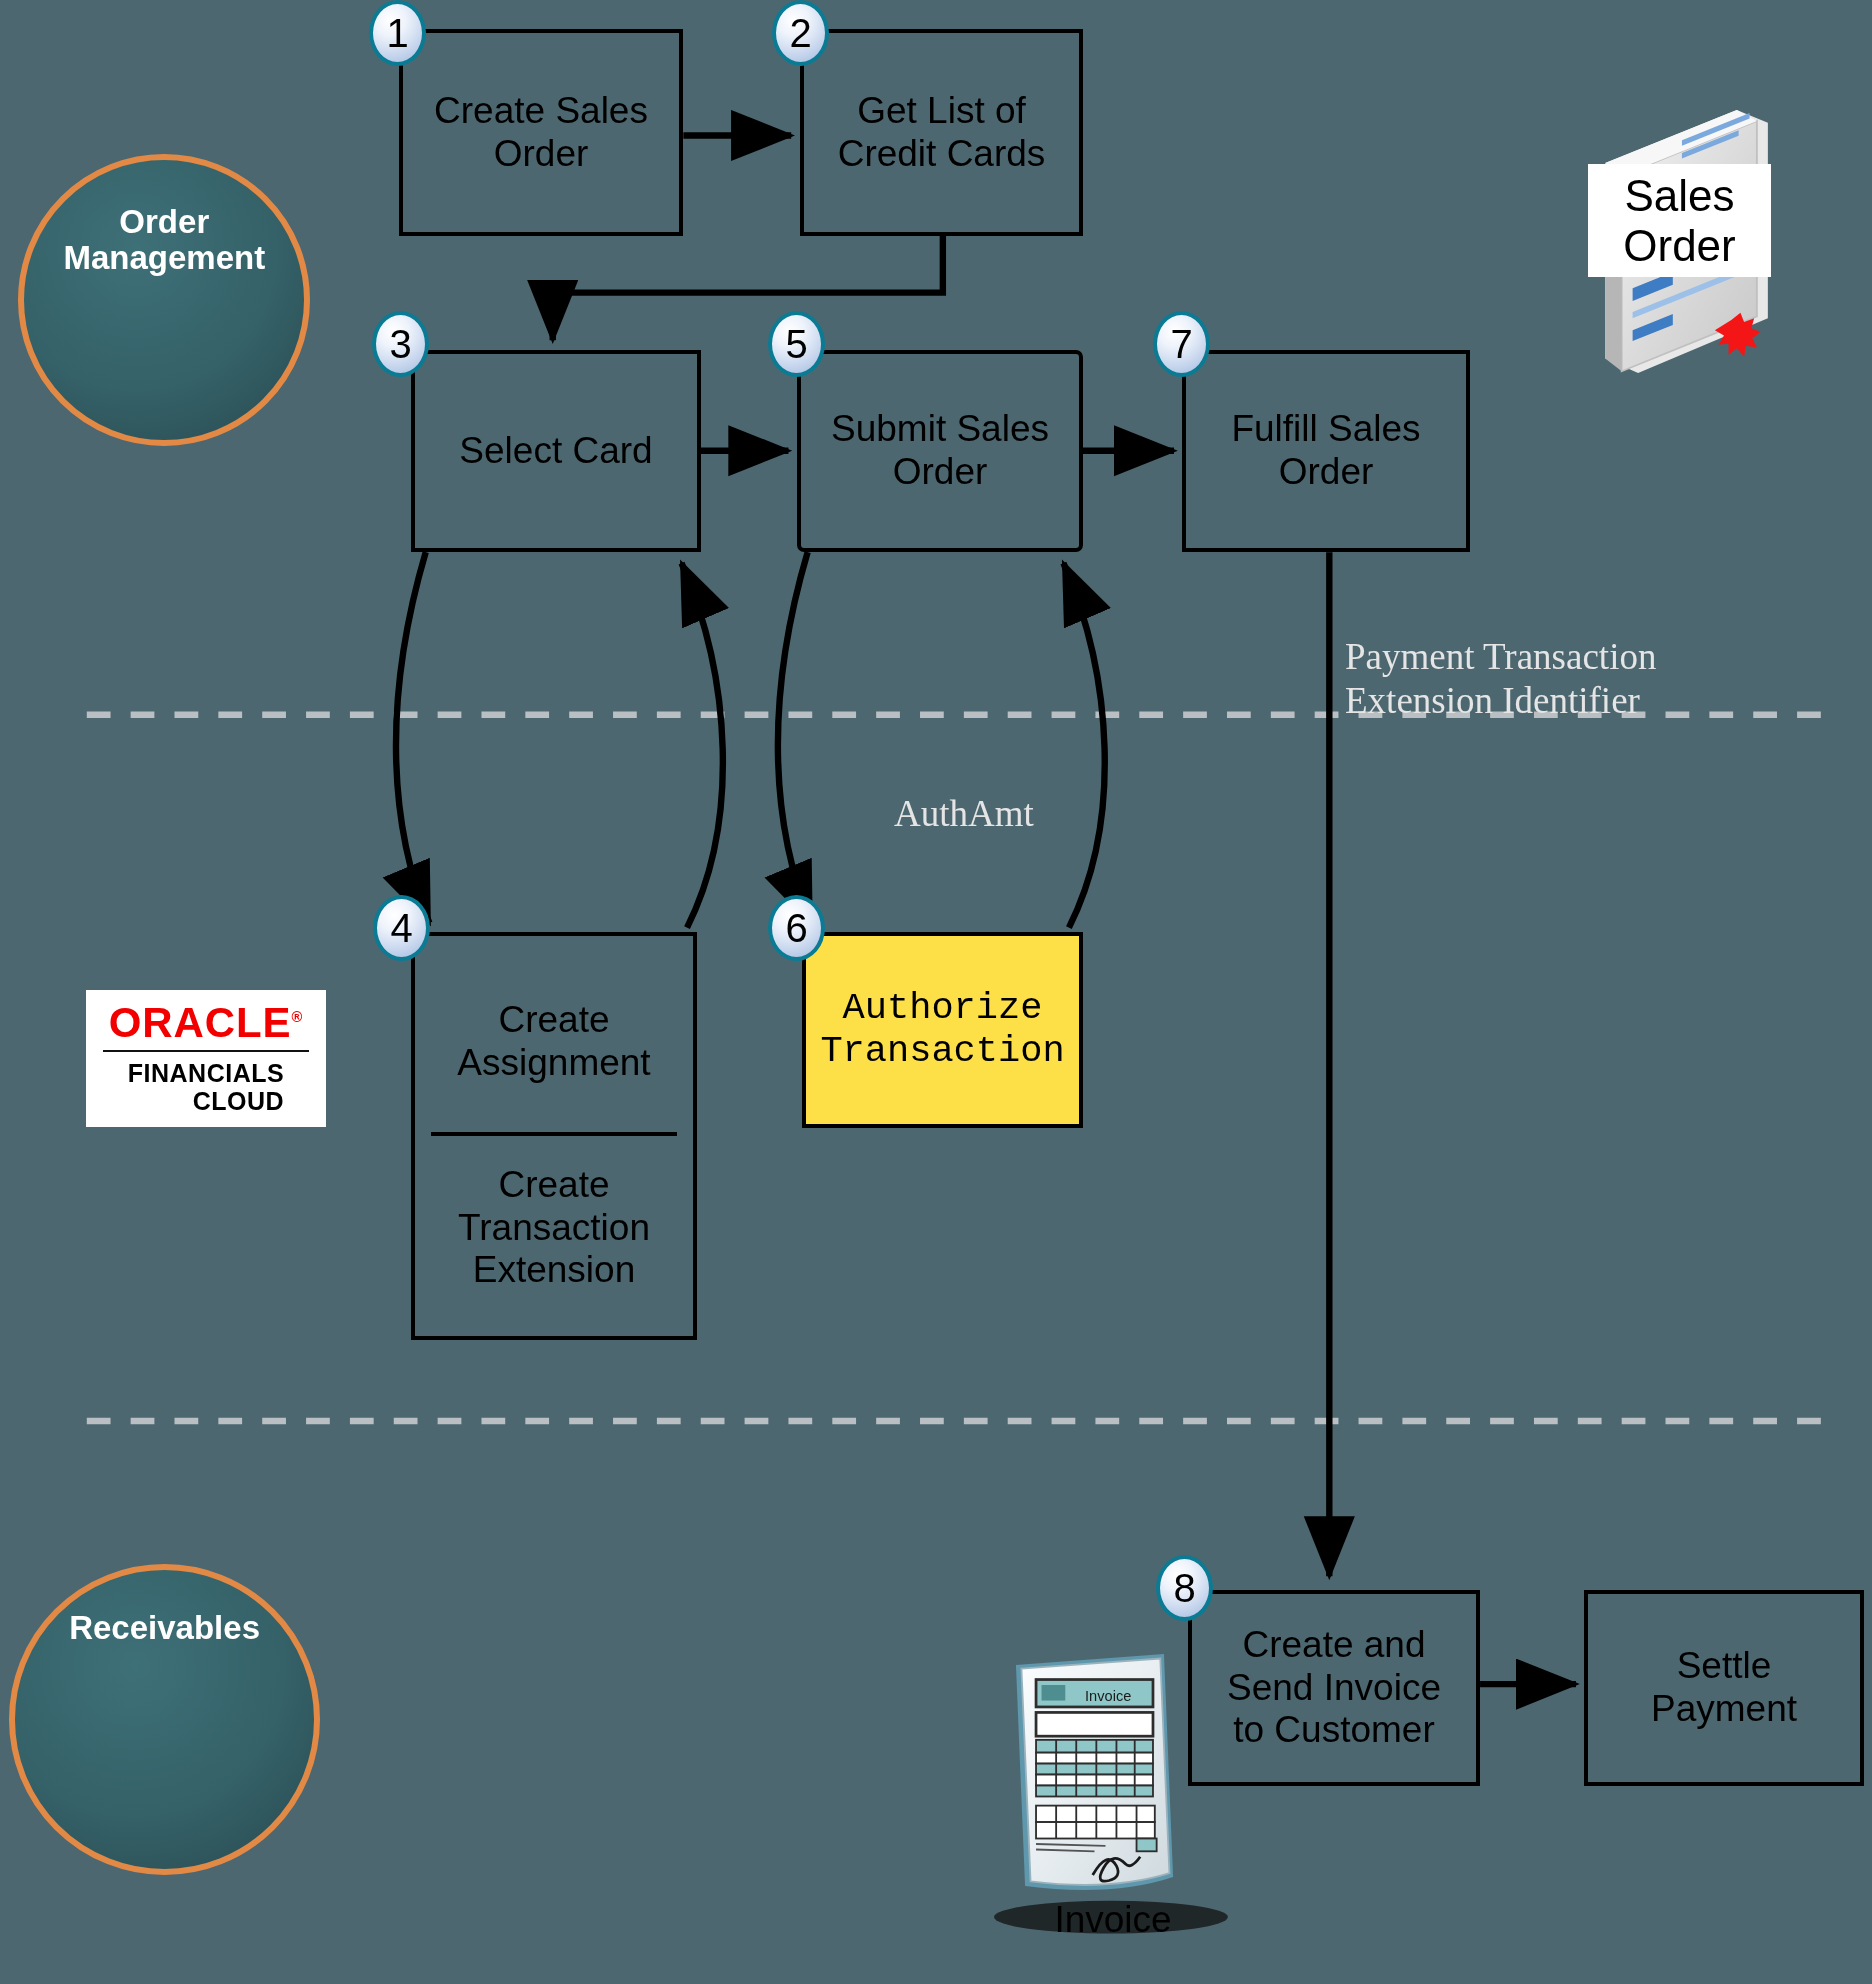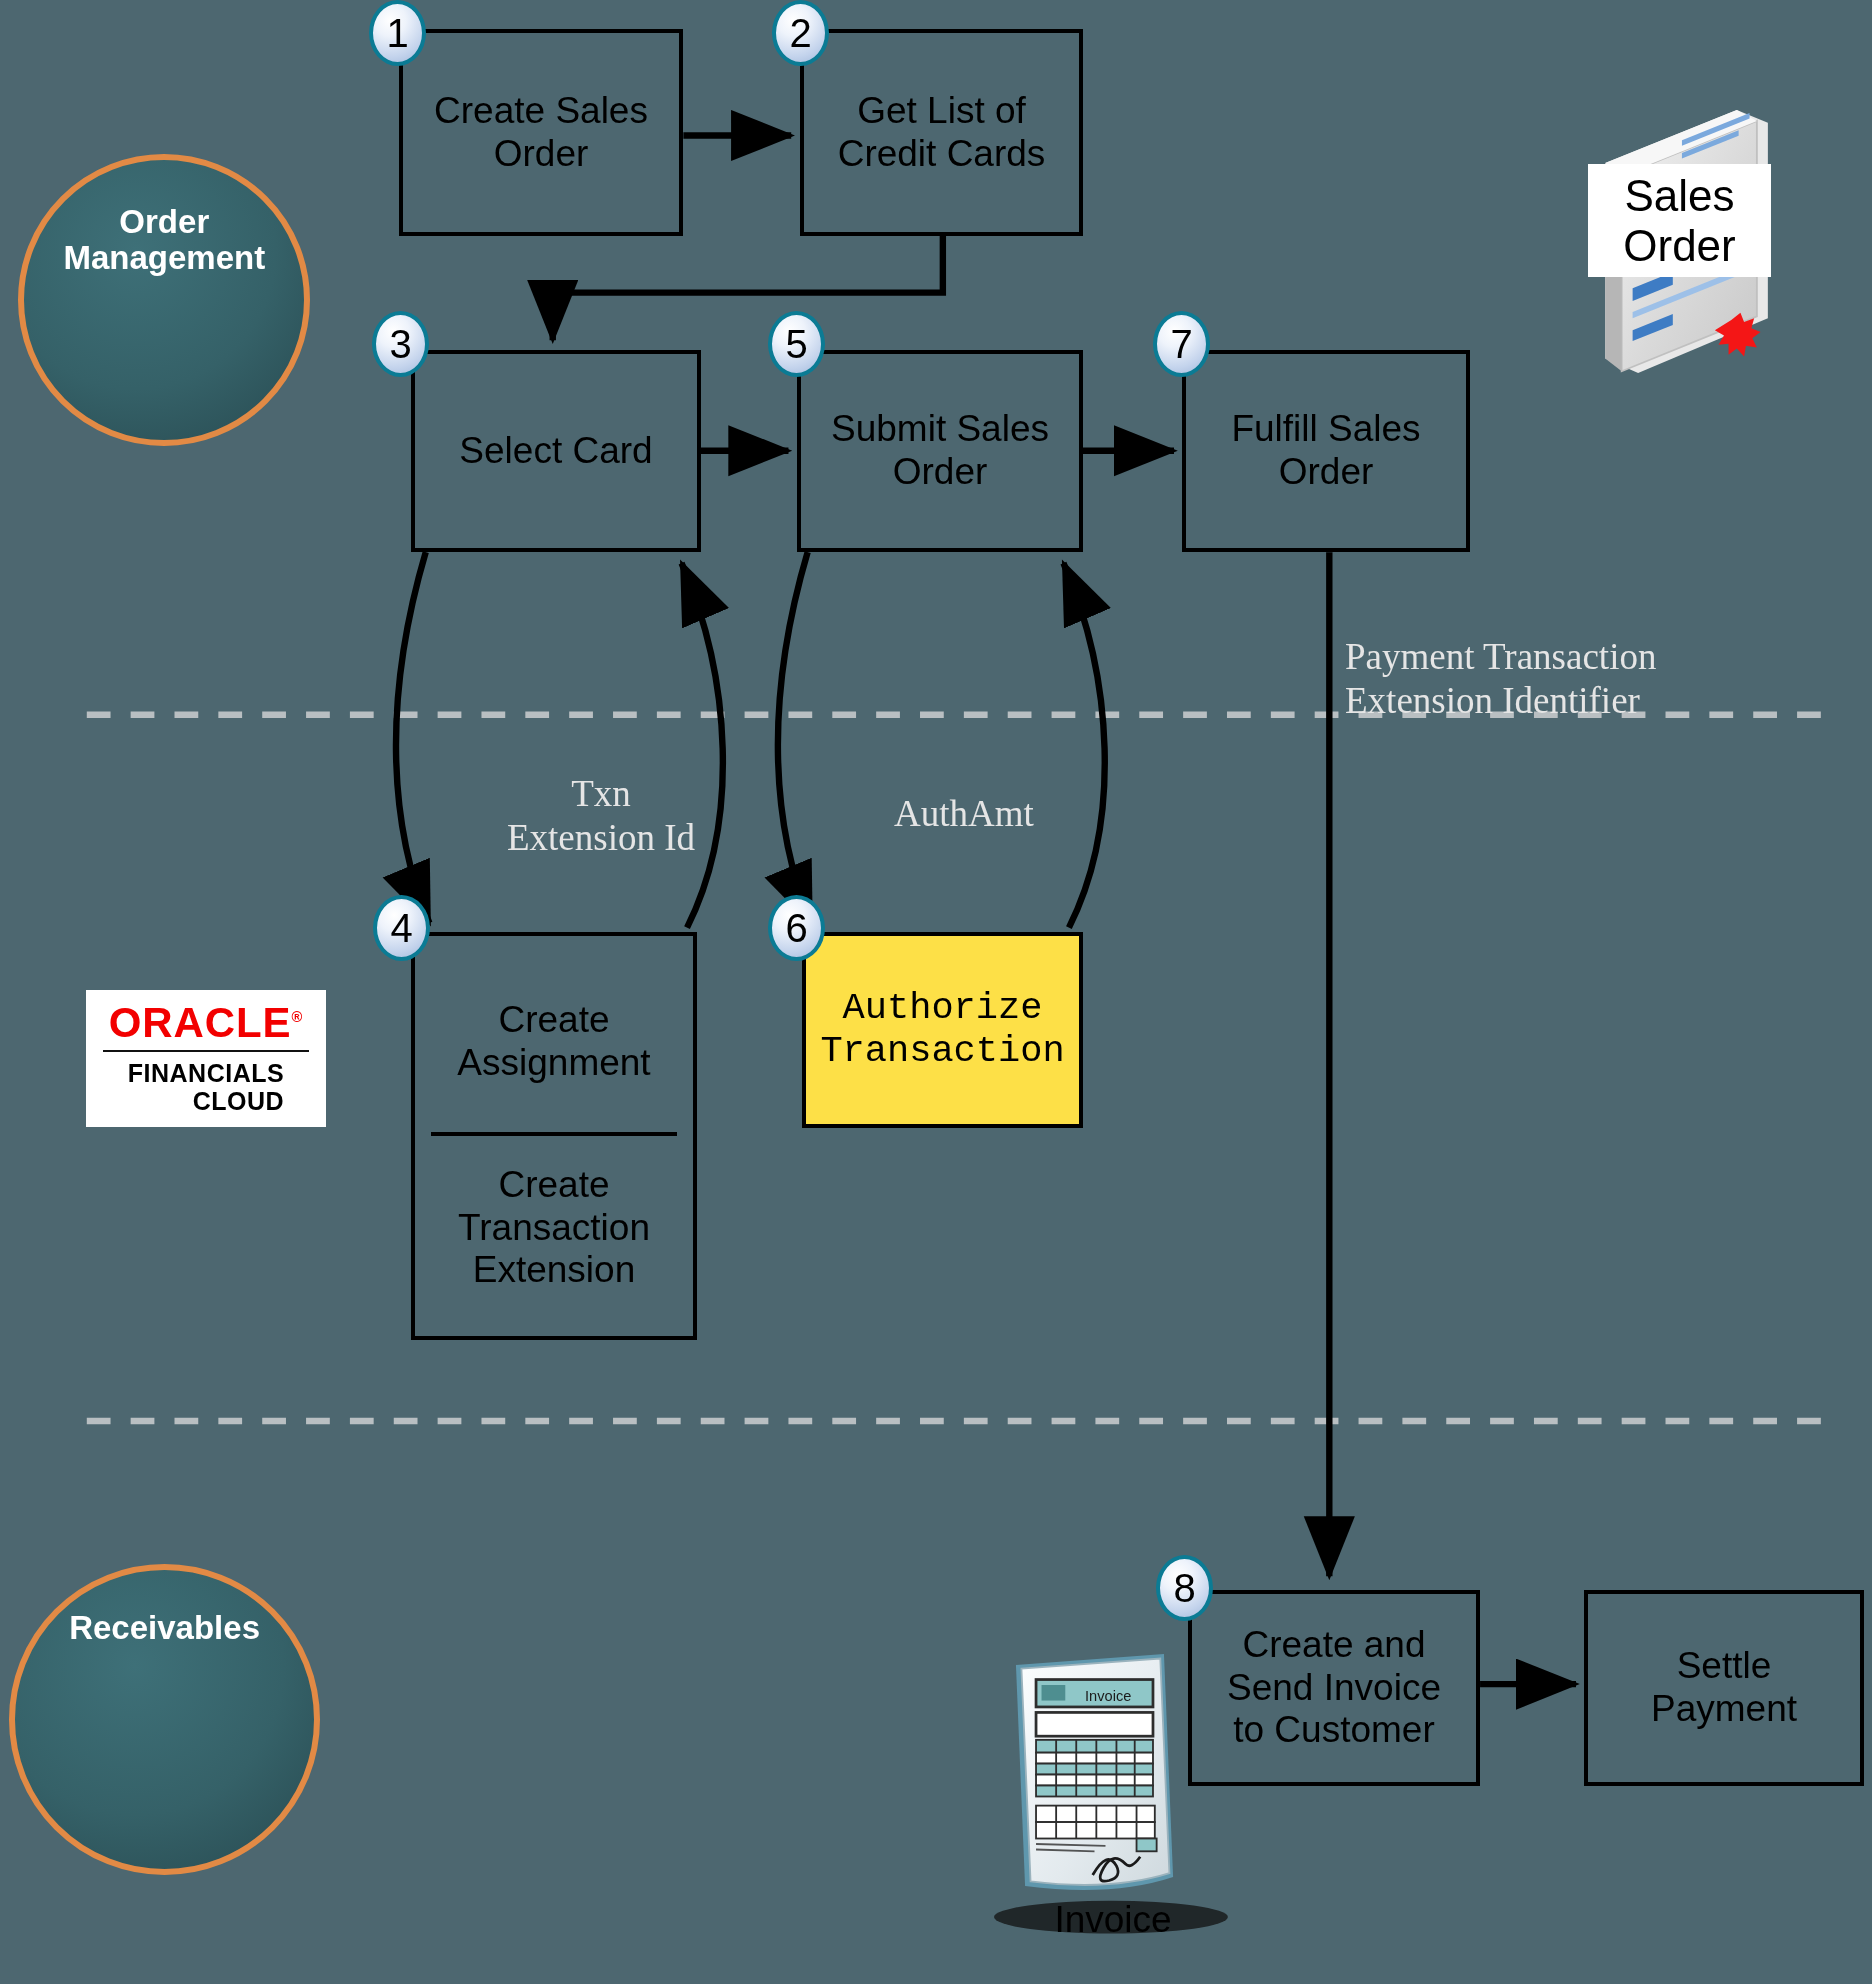--- a/index.html
+++ b/index.html
@@ -337,21 +337,21 @@
     <span>2</span>
   </div>
 
   <div class="pbox" style="left:411px; top:350px; width:290px; height:202px;">
     <span style="white-space:pre-line;">Select Card</span>
   </div>
   <div class="badge" style="left:372px; top:311px;">
     <span>3</span>
   </div>
 
-  <div class="pbox" style="left:797px; top:350px; width:286px; height:202px;">
+  <div class="pbox" style="left:797px; top:350px; width:286px; height:202px;border-radius:7px;">
     <span style="white-space:pre-line;">Submit Sales
 Order</span>
   </div>
   <div class="badge" style="left:768px; top:311px;">
     <span>5</span>
   </div>
 
   <div class="pbox" style="left:1182px; top:350px; width:288px; height:202px;">
     <span style="white-space:pre-line;">Fulfill Sales
 Order</span>
@@ -390,24 +390,20 @@
   </div>
   <div class="badge" style="left:1156px; top:1555px;">
     <span>8</span>
   </div>
 
   <div class="pbox" style="left:1584px; top:1590px; width:280px; height:196px;">
     <span style="white-space:pre-line;">Settle
 Payment</span>
   </div>
 
-  <div class="flowlabel" style="left:455px; top:729px; width:292px;">
-    <span>Txn
-Extension Id</span>
-  </div>
 
   <div class="flowlabel" style="left:850px; top:749px; width:228px;">
     <span>AuthAmt</span>
   </div>
 
   <div class="flowlabel left" style="left:1345px; top:592px; width:484px;">
     <span>Payment Transaction
 Extension Identifier</span>
   </div>
 

